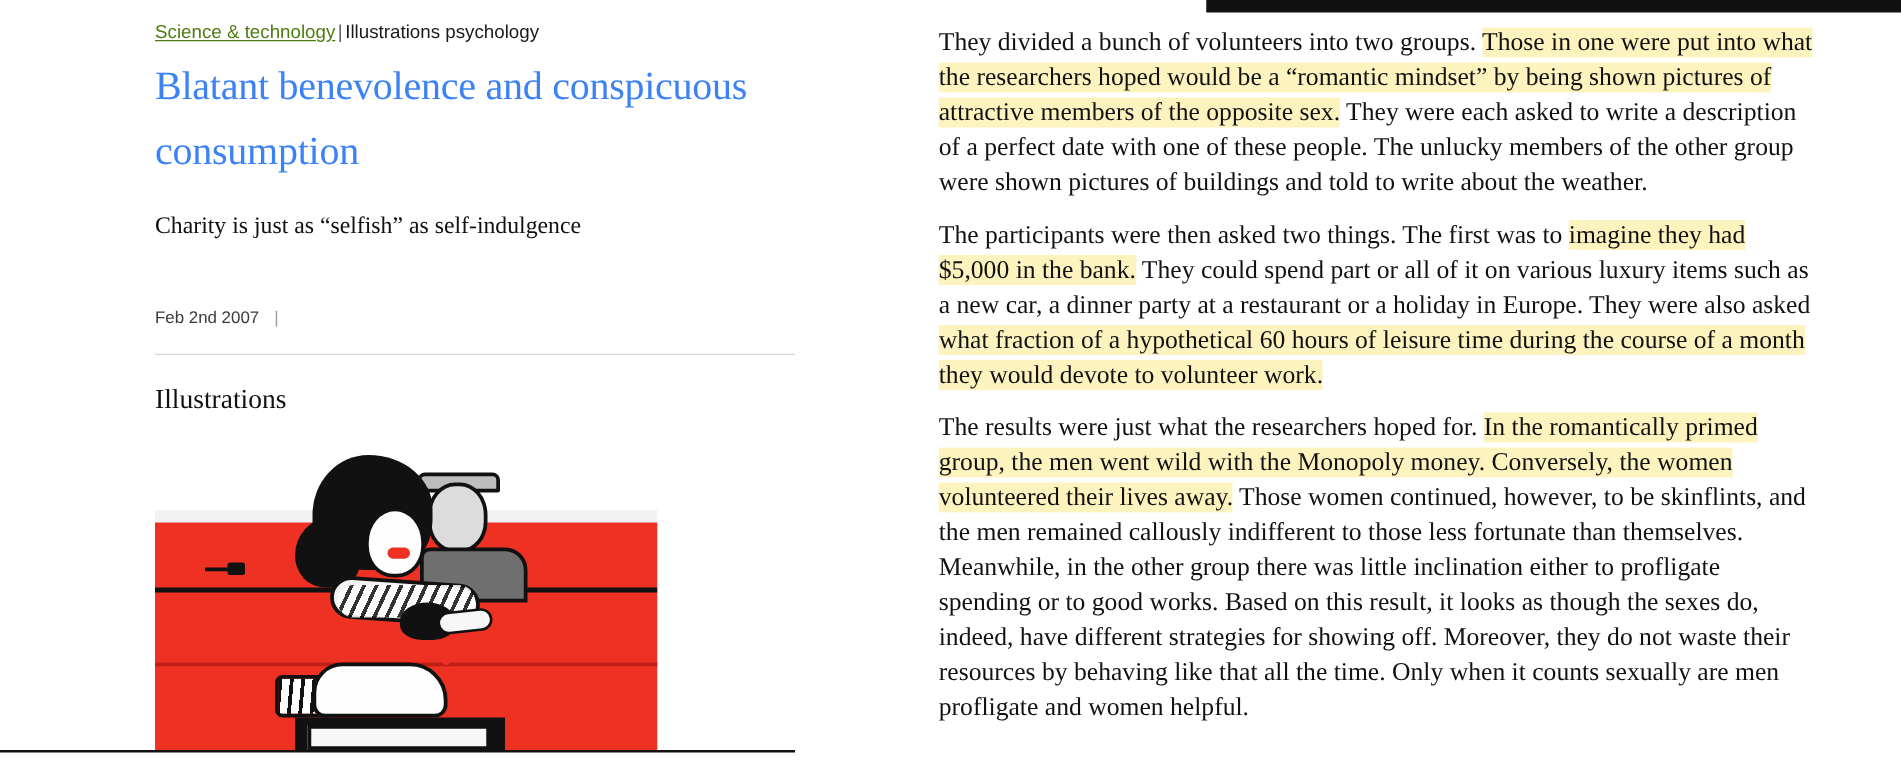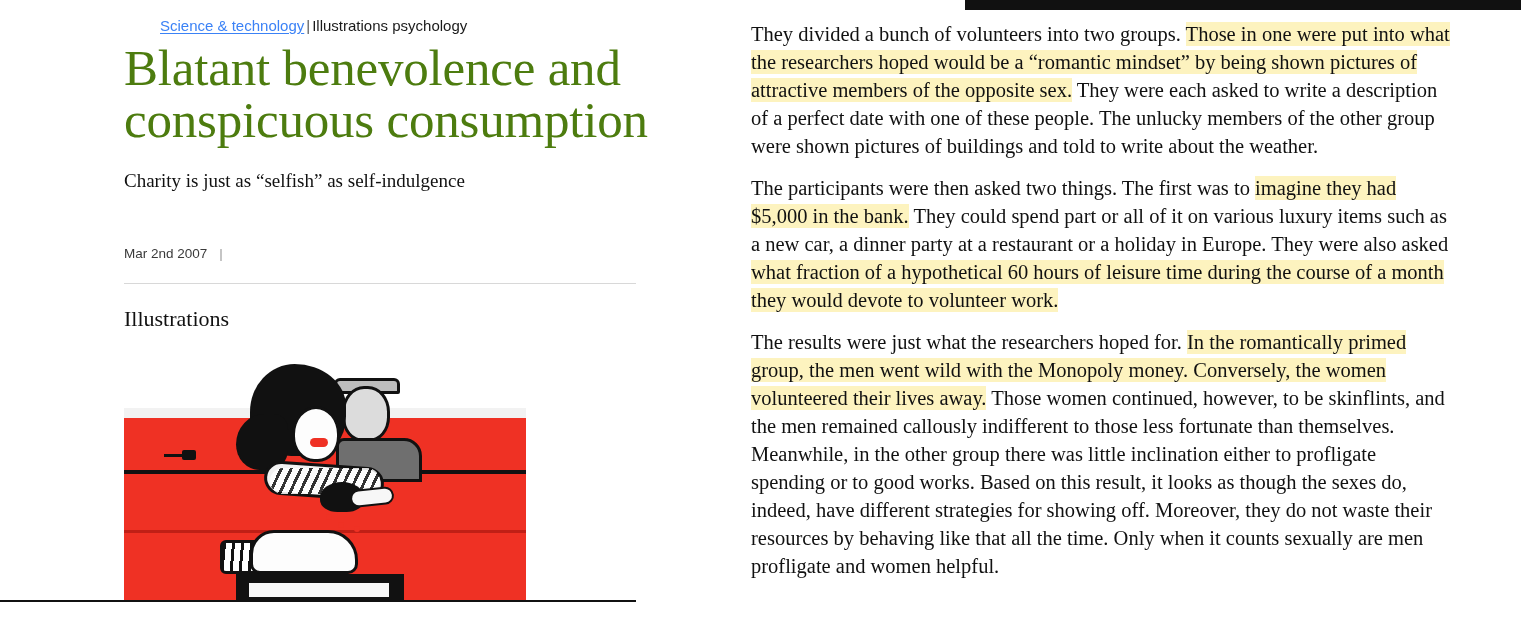--- a/index.html
+++ b/index.html
@@ -30,35 +30,34 @@
   }
   .kicker {
     font-family: "Liberation Sans", sans-serif;
     font-size: 15px;
     line-height: 20px;
     color: #1a1a1a;
     margin-bottom: 6px;
     white-space: nowrap;
   }
   .kicker .section {
-    color: #3b82f6;
+    color: #4d7c0f;
     text-decoration: underline;
     text-underline-offset: 2px;
-    margin-left: 36px;
   }
   .kicker .sep {
     color: #5a5a5a;
     padding: 0 2px;
   }
   .headline {
     font-family: "Liberation Serif", serif;
-    font-size: 51px;
+    font-size: 32px;
     line-height: 52px;
     font-weight: 400;
-    color: #4d7c0f;
+    color: #3b82f6;
     letter-spacing: -0.2px;
     margin: 4px 0 12px 0;
     max-width: 540px;
   }
   .subhead {
     font-family: Liberation Serif, serif;
     font-size: 19px;
     line-height: 26px;
     color: #111;
     margin-top: 22px;
@@ -388,21 +387,21 @@
 
     <div class="kicker">
       <a class="section" href="#">Science &amp; technology</a><span class="sep">|</span><span>Illustrations psychology</span>
     </div>
 
     <h1 class="headline">Blatant benevolence and conspicuous consumption</h1>
 
     <div class="subhead">Charity is just as “selfish” as self-indulgence</div>
 
     <div class="byline">
-      <span>Mar 2nd 2007</span><span class="bar">|</span>
+      <span>Feb 2nd 2007</span><span class="bar">|</span>
     </div>
 
     <div class="rule"></div>
 
     <div class="illustrations-label">Illustrations</div>
 
     <div class="illustration">
       <div class="ill-speed"></div>
       <div class="ill-car-top"></div>
       <div class="ill-window2"></div>

